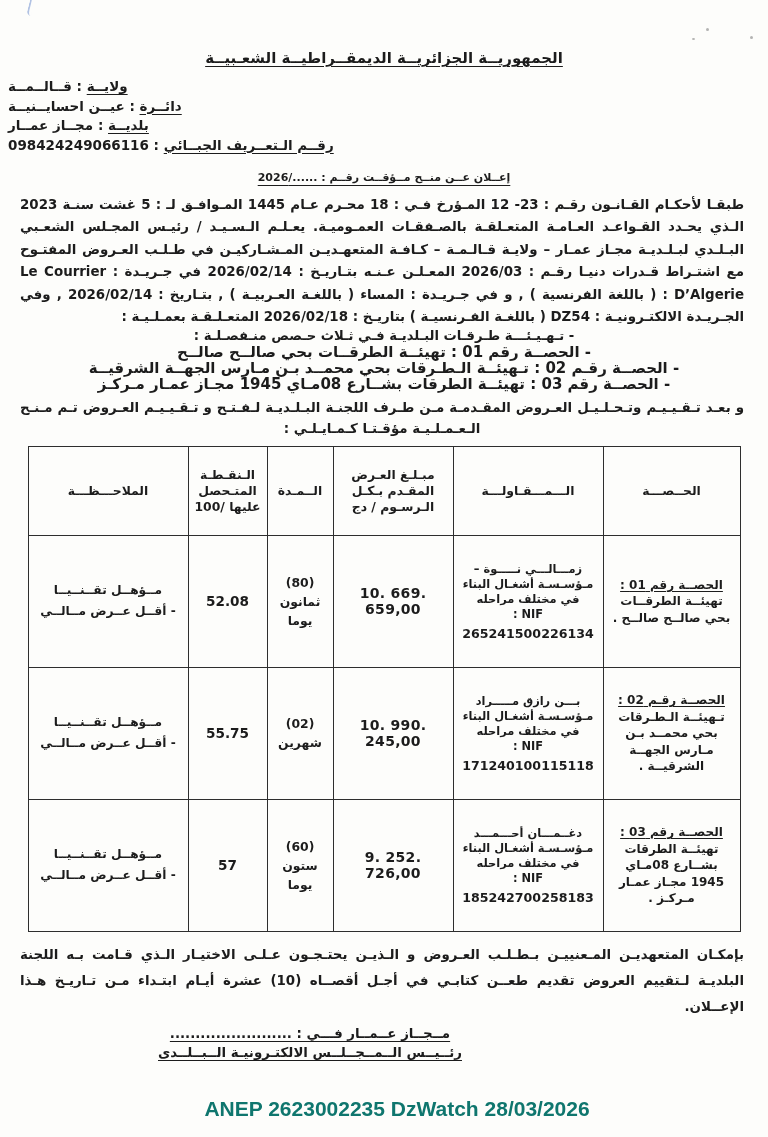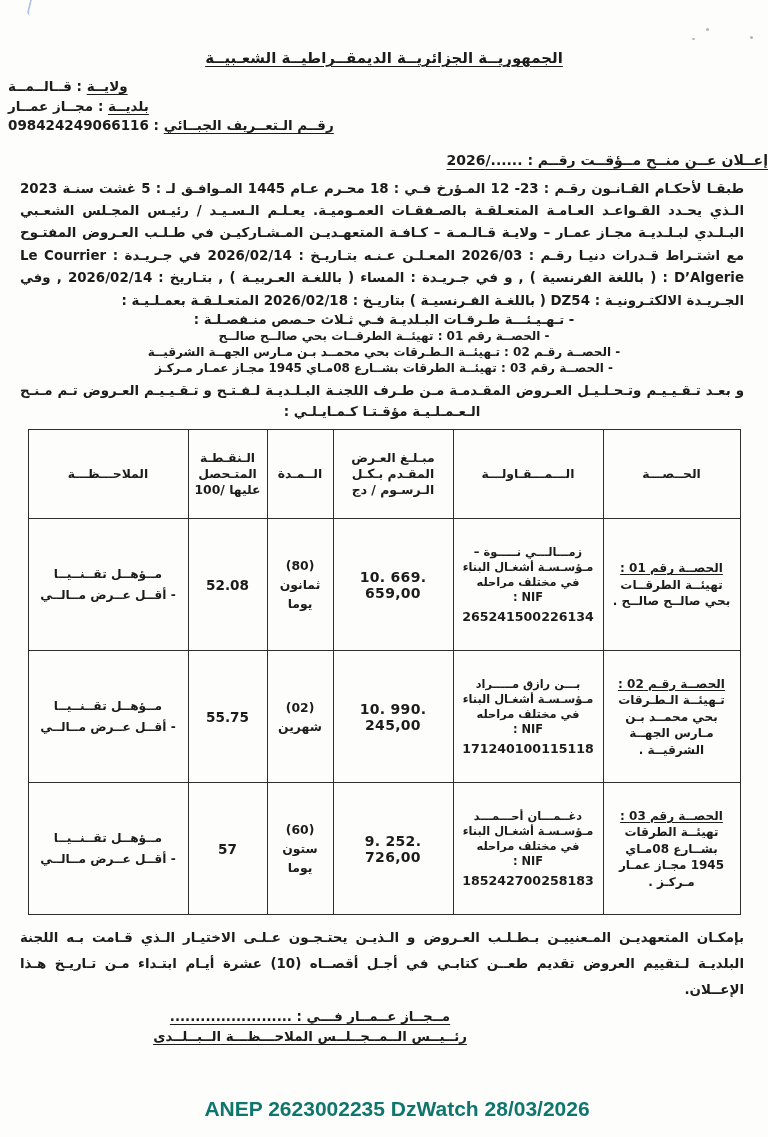--- a/index.html
+++ b/index.html
@@ -14,29 +14,29 @@
     overflow:hidden;font-weight:bold;
   }
   .republic{
     text-align:center;padding-top:49px;font-size:15px;
     text-decoration:underline;text-underline-offset:3px;
   }
   .info-block{margin-top:10px;margin-left:8px;text-align:left;font-size:13.5px;line-height:19.5px;}
   .info-line{white-space:nowrap;direction:rtl;text-align:left;}
   .info-label{text-decoration:underline;text-underline-offset:3px;}
   .announce-title{
-    text-align:right;margin-top:16px;font-size:14px;
+    text-align:center;margin-top:16px;font-size:11px;
     text-decoration:underline;text-underline-offset:4px;letter-spacing:.5px;
   }
   .para{
     margin:10px 24px 0 20px;font-size:13.4px;line-height:22.4px;
     text-align:justify;text-align-last:right;
   }
   .op-heading{text-align:center;font-size:13.2px;}
-  .lots{text-align:center;font-size:12px;line-height:15.8px;margin-top:2px;}
+  .lots{text-align:center;font-size:15px;line-height:15.8px;margin-top:2px;}
   .award-intro{margin:4px 24px 0 20px;font-size:13.4px;line-height:21px;text-align:justify;text-align-last:center;}
   table.awards{
     border-collapse:collapse;margin:7px auto 0 auto;width:712px;
     table-layout:fixed;
   }
   table.awards th,table.awards td{
     border:1.6px solid #2e2e2e;vertical-align:middle;padding:14px 4px;
   }
   table.awards th{font-size:12.4px;line-height:16px;height:60px;font-weight:bold;}
   col.c-lot{width:137px;} col.c-contractor{width:150px;} col.c-amount{width:120px;}
@@ -77,20 +77,24 @@
   <span class="speck s3"></span>
 
   <div class="republic">الجمهوريــة الجزائريــة الديمقــراطيــة الشعـبيــة</div>
 
   <div class="info-block">
     <div class="info-line">
       <span class="info-label">ولايــة</span>
       <span>: قــالــمــة</span>
     </div>
     <div class="info-line">
+      <span class="info-label">دائــرة</span>
+      <span>: عيــن احسايــنيــة</span>
+    </div>
+    <div class="info-line">
       <span class="info-label">بلديــة</span>
       <span>: مجــاز عمــار</span>
     </div>
     <div class="info-line">
       <span class="info-label">رقــم الـتعــريف الجبــائي</span>
       <span>: 098424249066116</span>
     </div>
   </div>
 
   <div class="announce-title">إعــلان عــن منــح مــؤقــت رقــم : ....../2026</div>
@@ -194,18 +198,18 @@
         <div>- أقــل عــرض مــالــي</div>
       </td>
     </tr>
   </tbody>
     </table>
 
   <div class="appeal">بإمكـان المتعهديـن المـعنييـن بـطـلـب العـروض و الـذيـن يحتـجـون عـلـى الاختيـار الـذي قـامت بـه اللجنة البلديـة لـتقييم العروض تقديم طعــن كتابـي في أجـل أقصــاه (10) عشرة أيـام ابتـداء مـن تـاريـخ هـذا الإعــلان.</div>
 
   <div class="signature">
     <div class="sig-line">مــجــاز عــمــار فـــي : ........................</div>
-    <div class="sig-line">رئــيــس الــمــجــلــس الملاحـــظـــة الــبــلــدي</div>
+    <div class="sig-line">رئــيــس الــمــجــلــس الالكتـرونيـة الــبــلــدي</div>
   </div>
 
   <div class="anep">ANEP 2623002235 DzWatch 28/03/2026</div>
 
 </div>
 
 </body></html>

